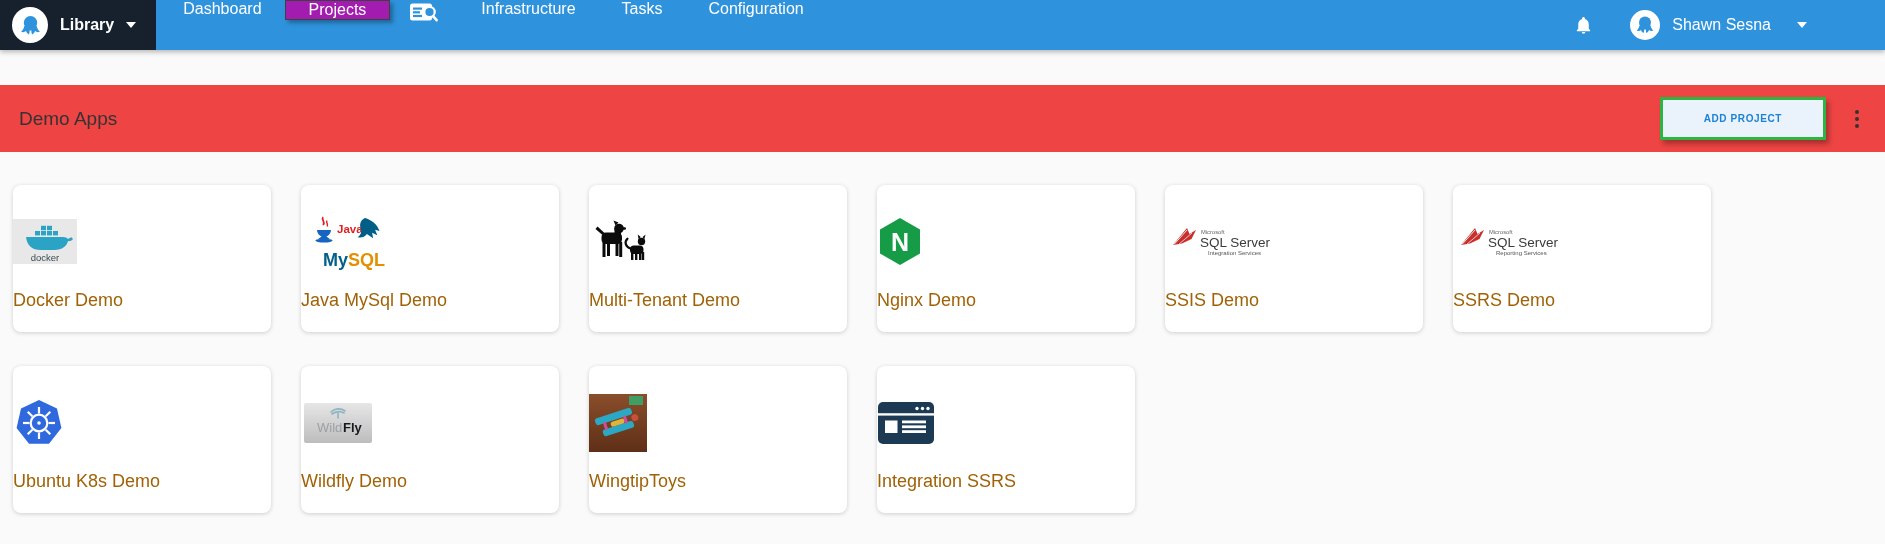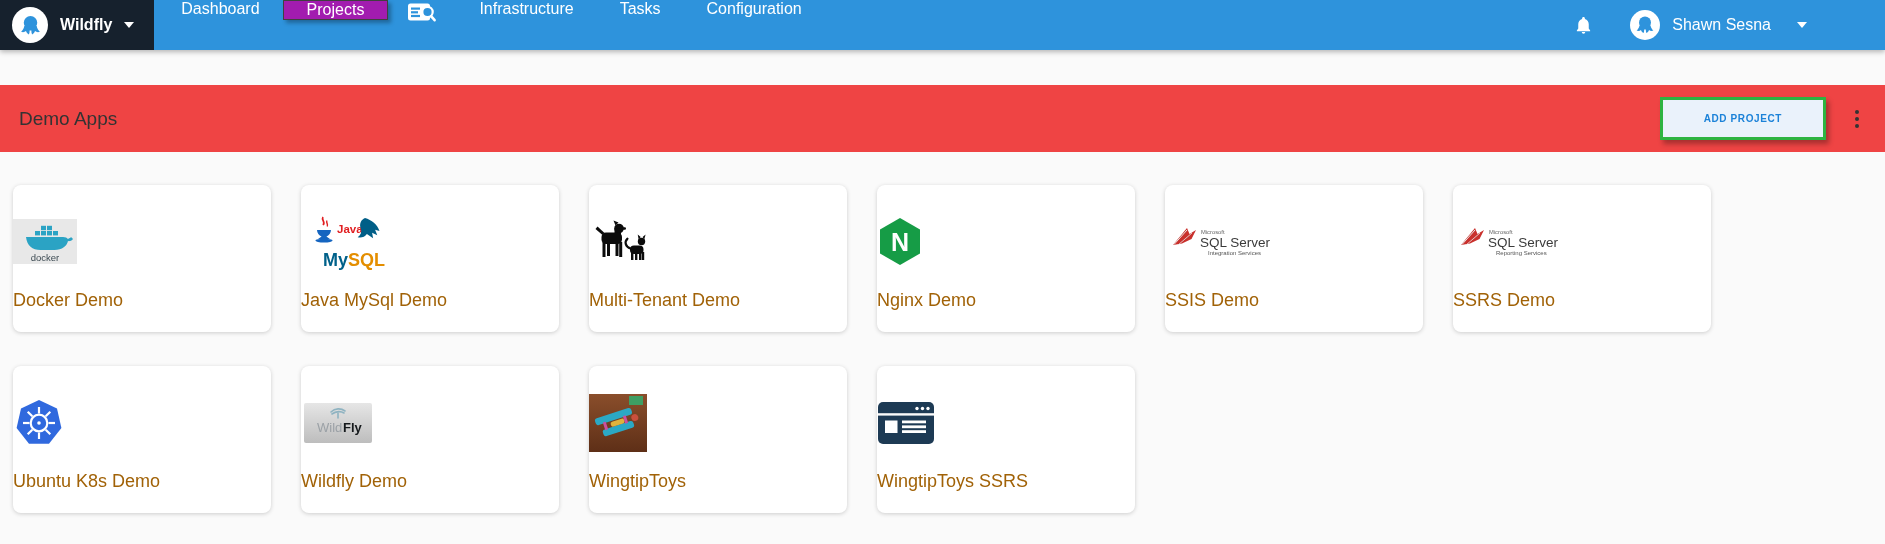--- a/index.html
+++ b/index.html
@@ -57,21 +57,21 @@
 <div class="topnav">
   <div class="brand">
     <span class="logo-circle">
       <svg viewBox="0 0 24 24" width="27" height="27">
           <g fill="#2E93DC">
         <circle cx="12" cy="9.5" r="6"></circle>
         <path d="M6.5 12.5C6 15 4.8 16.4 3.6 17.6 5.4 18.3 6.9 17.9 8 16.9 8.3 18.3 9.3 19.4 10.6 19.9 11.1 18.7 11.3 17.6 11.2 16.4L12.8 16.4C12.7 17.6 12.9 18.7 13.4 19.9 14.7 19.4 15.7 18.3 16 16.9 17.1 17.9 18.6 18.3 20.4 17.6 19.2 16.4 18 15 17.5 12.5Z"></path>
       </g>
         </svg>
     </span>
-    <span class="brand-label">Wildfly</span>
+    <span class="brand-label">Library</span>
     <span class="caret"></span>
   </div>
   <div class="nav-links">
       <div class="nav-item">
     <span>Dashboard</span>
   </div>
       <div class="nav-item active">
     <span>Projects</span>
   </div>
       <div class="nav-item nav-search">
@@ -300,15 +300,15 @@
     <circle cx="40" cy="7.5" r="1.7" fill="#fff"></circle>
           <circle cx="45.5" cy="7.5" r="1.7" fill="#fff"></circle>
     <circle cx="51" cy="7.5" r="1.7" fill="#fff"></circle>
     <rect x="1" y="12.2" width="56" height="2.4" fill="#FAFAFA"></rect>
     <rect x="8" y="19.5" width="12.5" height="12.5" fill="#fff"></rect>
     <rect x="25" y="19.5" width="24" height="2.8" fill="#fff"></rect>
     <rect x="25" y="24.4" width="24" height="2.8" fill="#fff"></rect>
     <rect x="25" y="29.2" width="24" height="2.8" fill="#fff"></rect>
         </svg>
       </div>
-    <div class="card-label">WingtipToys SSRS</div>
+    <div class="card-label">Integration SSRS</div>
   </div>
   </div>
 
 </body></html>

